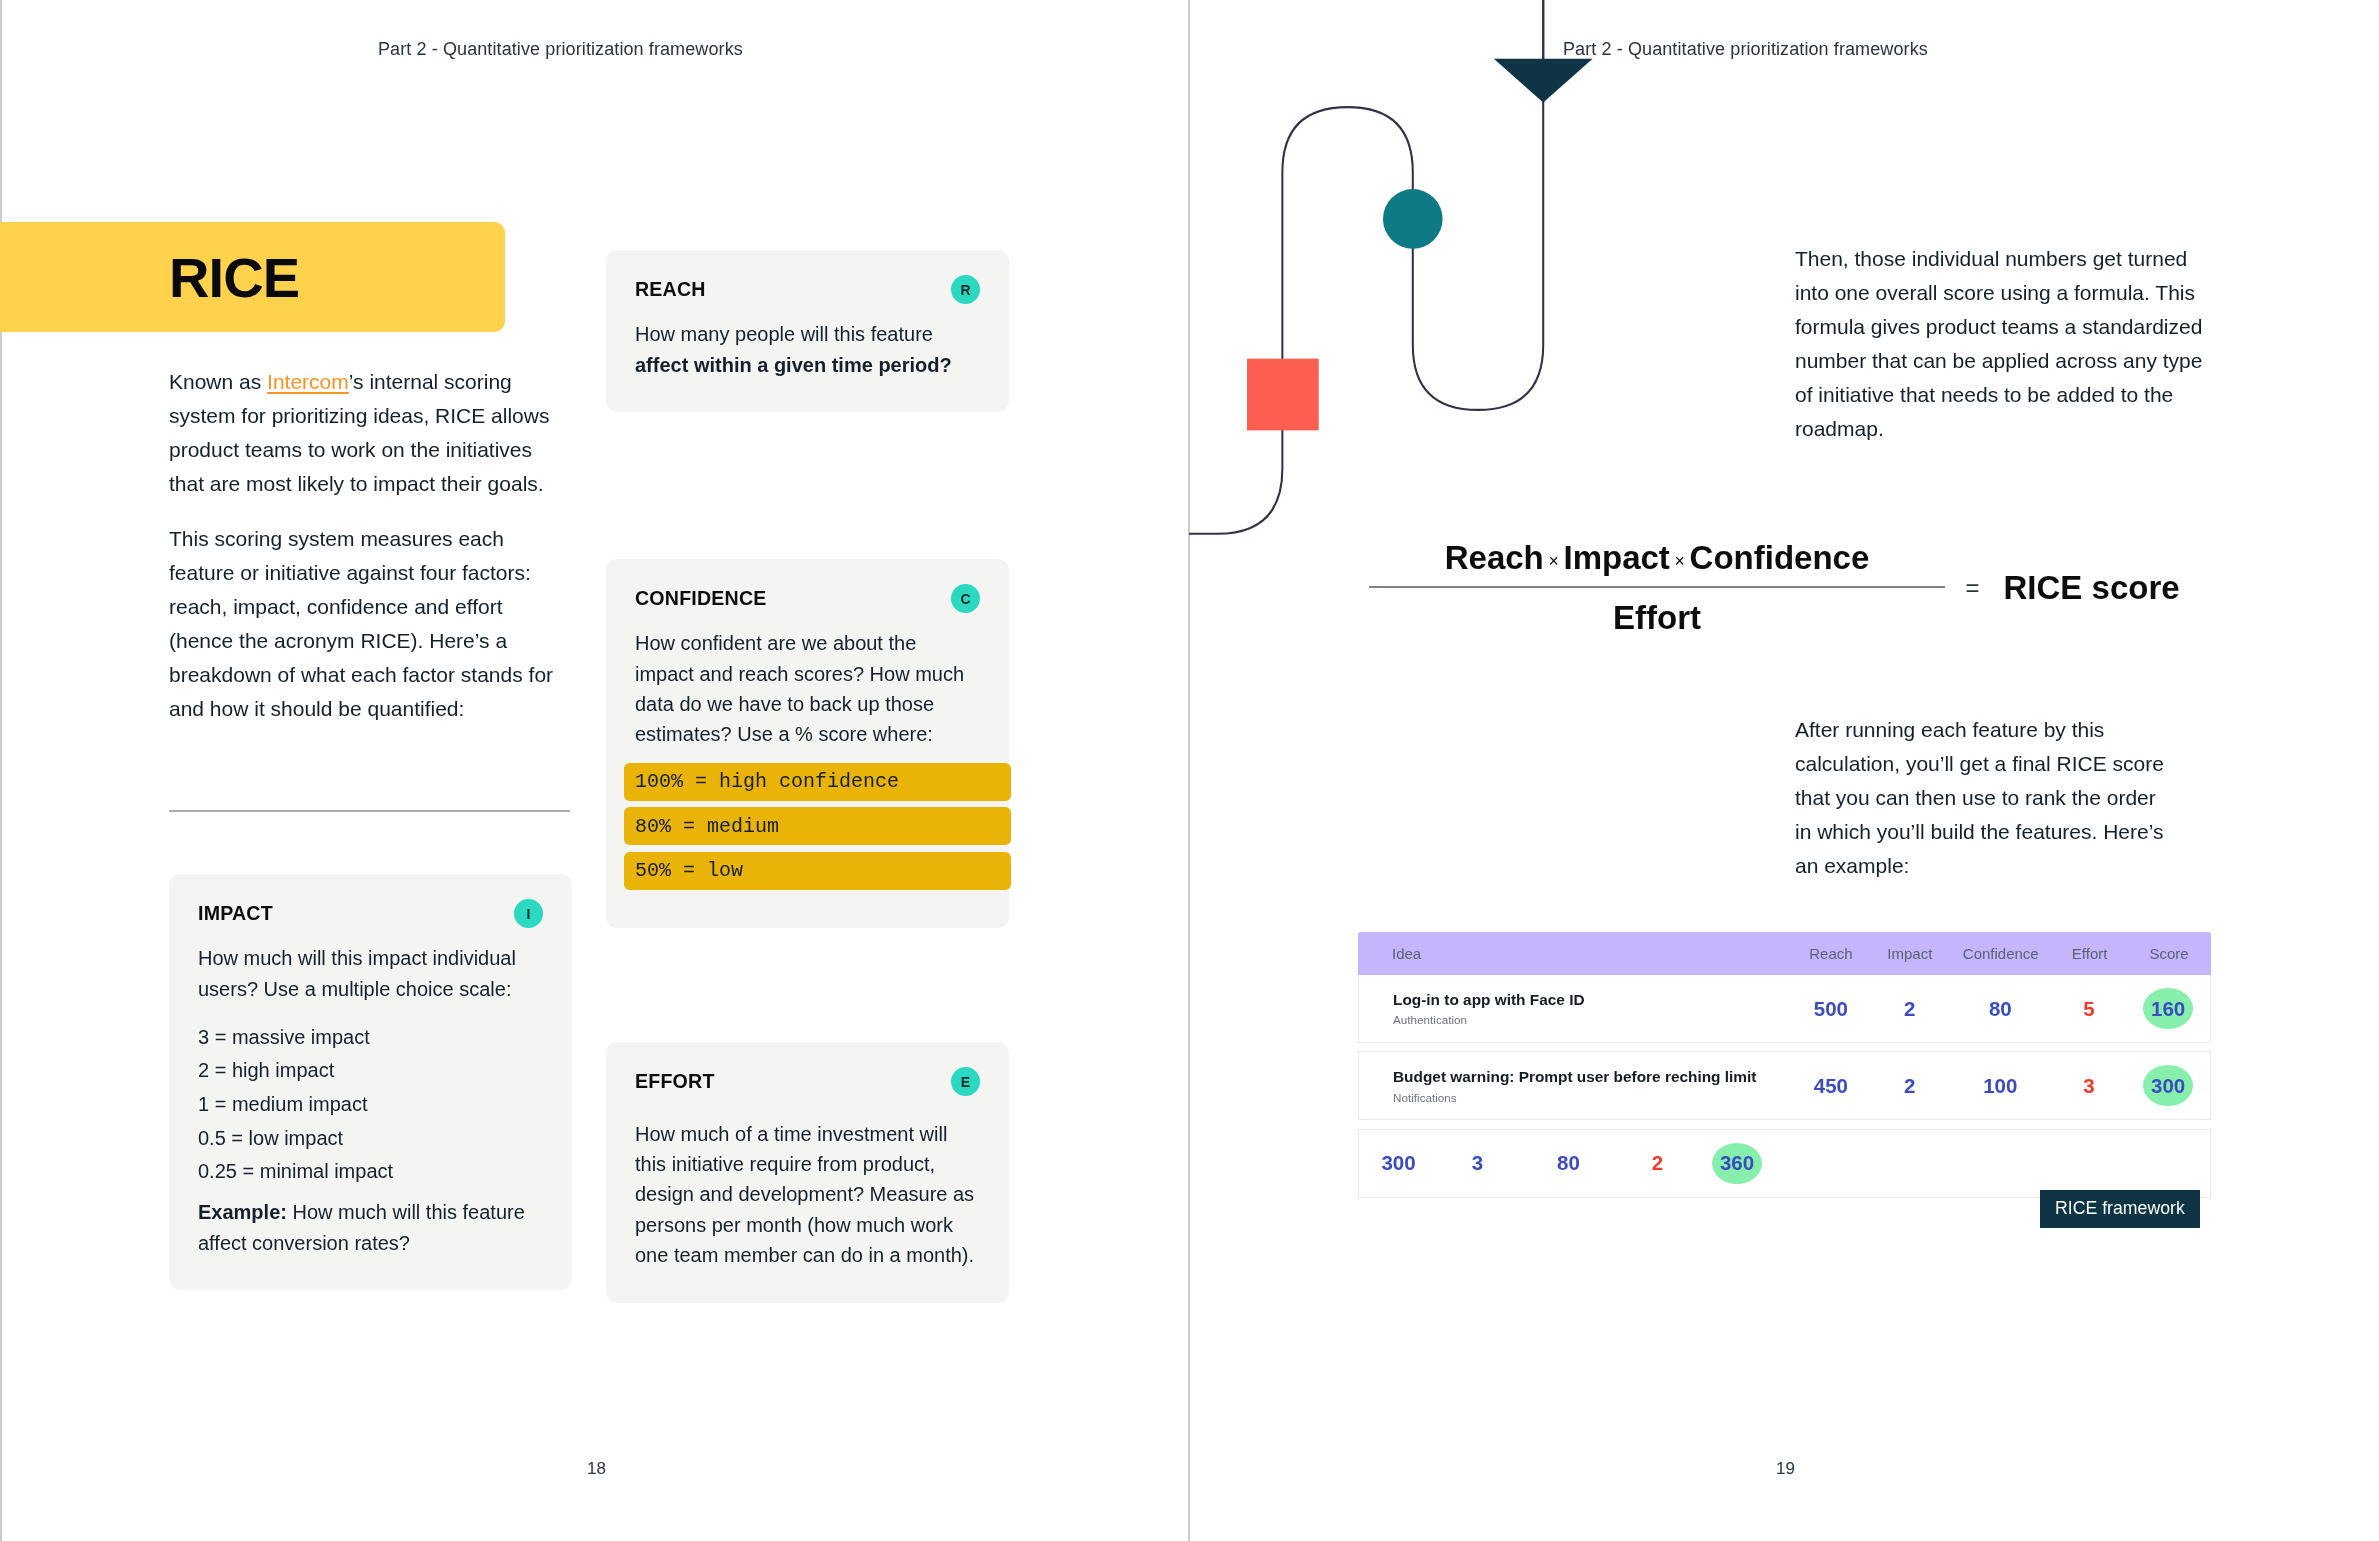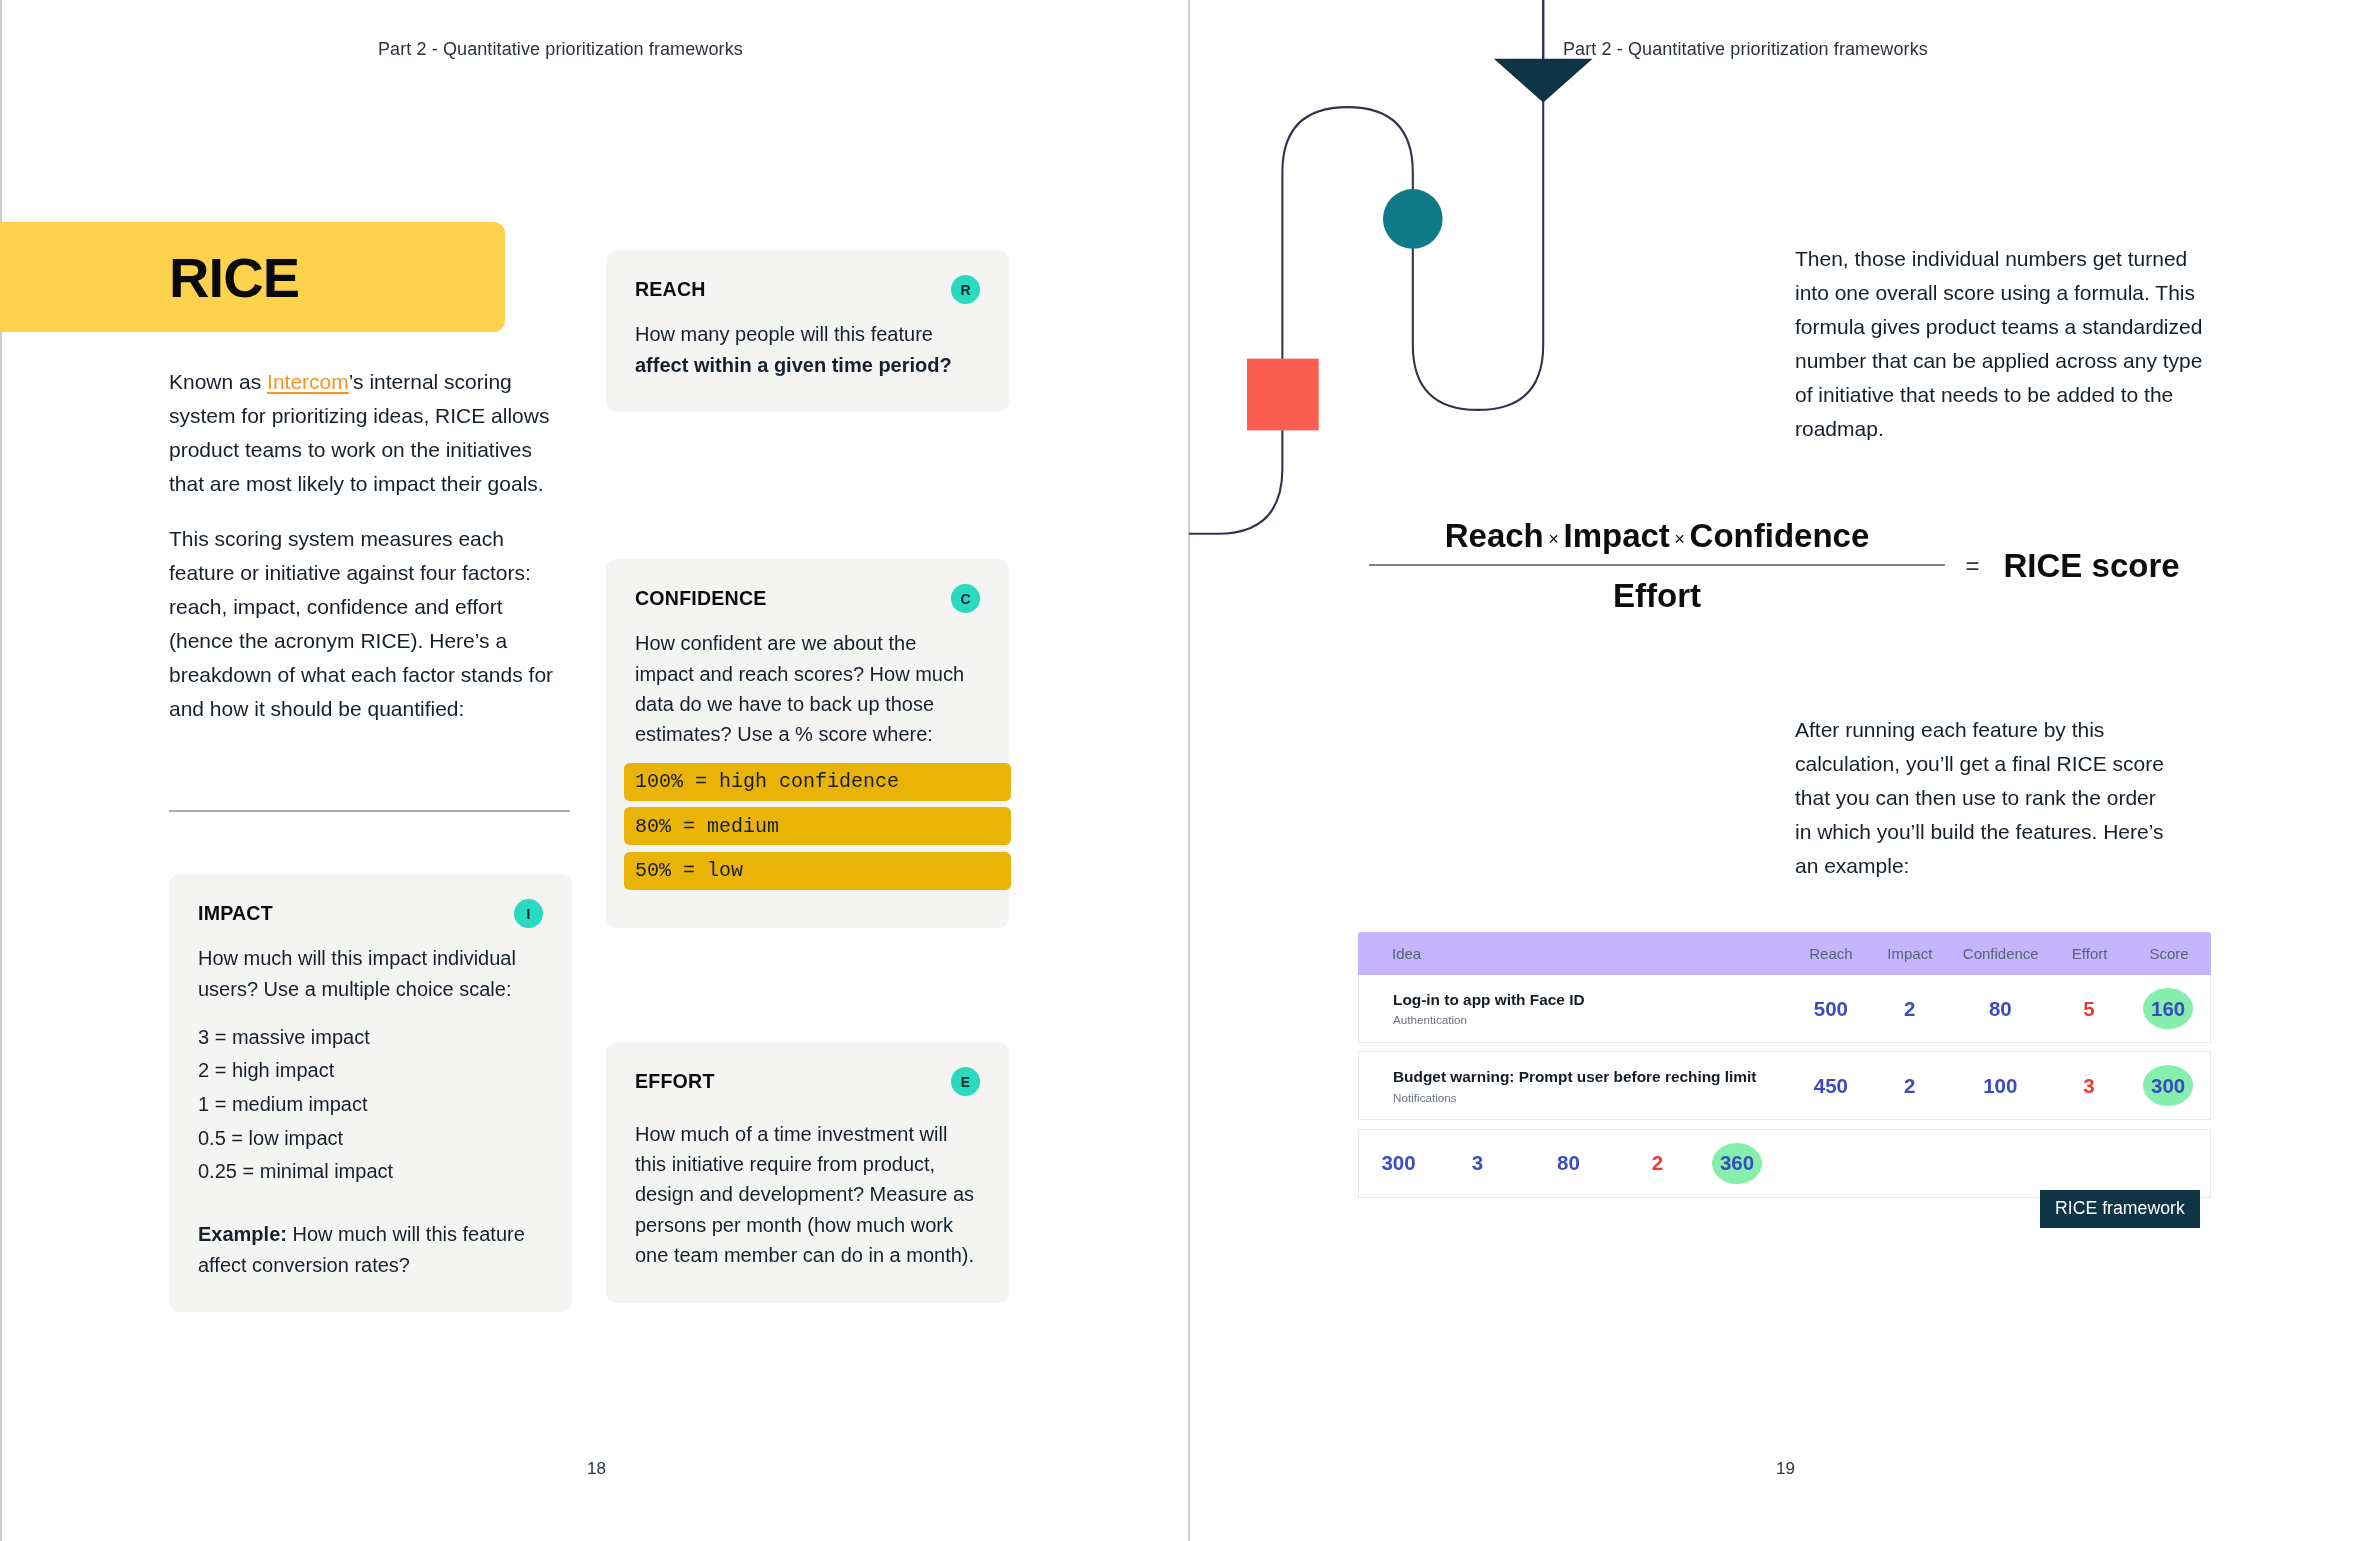--- a/index.html
+++ b/index.html
@@ -131,21 +131,21 @@
   .deco { position: absolute; left: 1189px; top: 0; width: 1191px; height: 708px; pointer-events: none; }
 
   .intro-text {
     position: absolute; left: 1795px; top: 242px; width: 420px;
   }
   .intro-text p {
     margin: 0; font-size: 21px; line-height: 1.62; color: #15202b;
   }
 
   .formula {
-    position: absolute; left: 1369px; top: 517px; width: 839px;
+    position: absolute; left: 1369px; top: 539px; width: 839px;
     display: flex; align-items: center;
   }
   .fraction { width: 576px; }
   .numer {
     font-size: 33px; font-weight: 700; color: #0d0d0d;
     text-align: center; white-space: nowrap; padding-bottom: 9.3px;
   }
   .numer .times { font-size: 17.7px; font-weight: 400; padding: 0 4.7px; vertical-align: 1.9px; }
   .fbar { height: 1.9px; background: #7d8188; width: 100%; }
   .denom {
@@ -228,21 +228,21 @@
   </div>
 
   <div class="hr"></div>
 
   <div class="card" id="card-impact">
     <div class="card-head">
       <div class="card-title">IMPACT</div>
       <div class="badge">I</div>
     </div>
     <p>How much will this impact individual users? Use a multiple choice scale:</p>
-    <div style="margin-bottom:33px;">
+    <div style="margin-bottom:11px;">
       <div class="scale-line">3 = massive impact</div>
       <div class="scale-line">2 = high impact</div>
       <div class="scale-line">1 = medium impact</div>
       <div class="scale-line">0.5 = low impact</div>
       <div class="scale-line">0.25 = minimal impact</div>
     </div>
     <p><b>Example:</b><span> How much will this feature affect conversion rates?</span></p>
   </div>
 
   <div class="card" id="card-reach">

